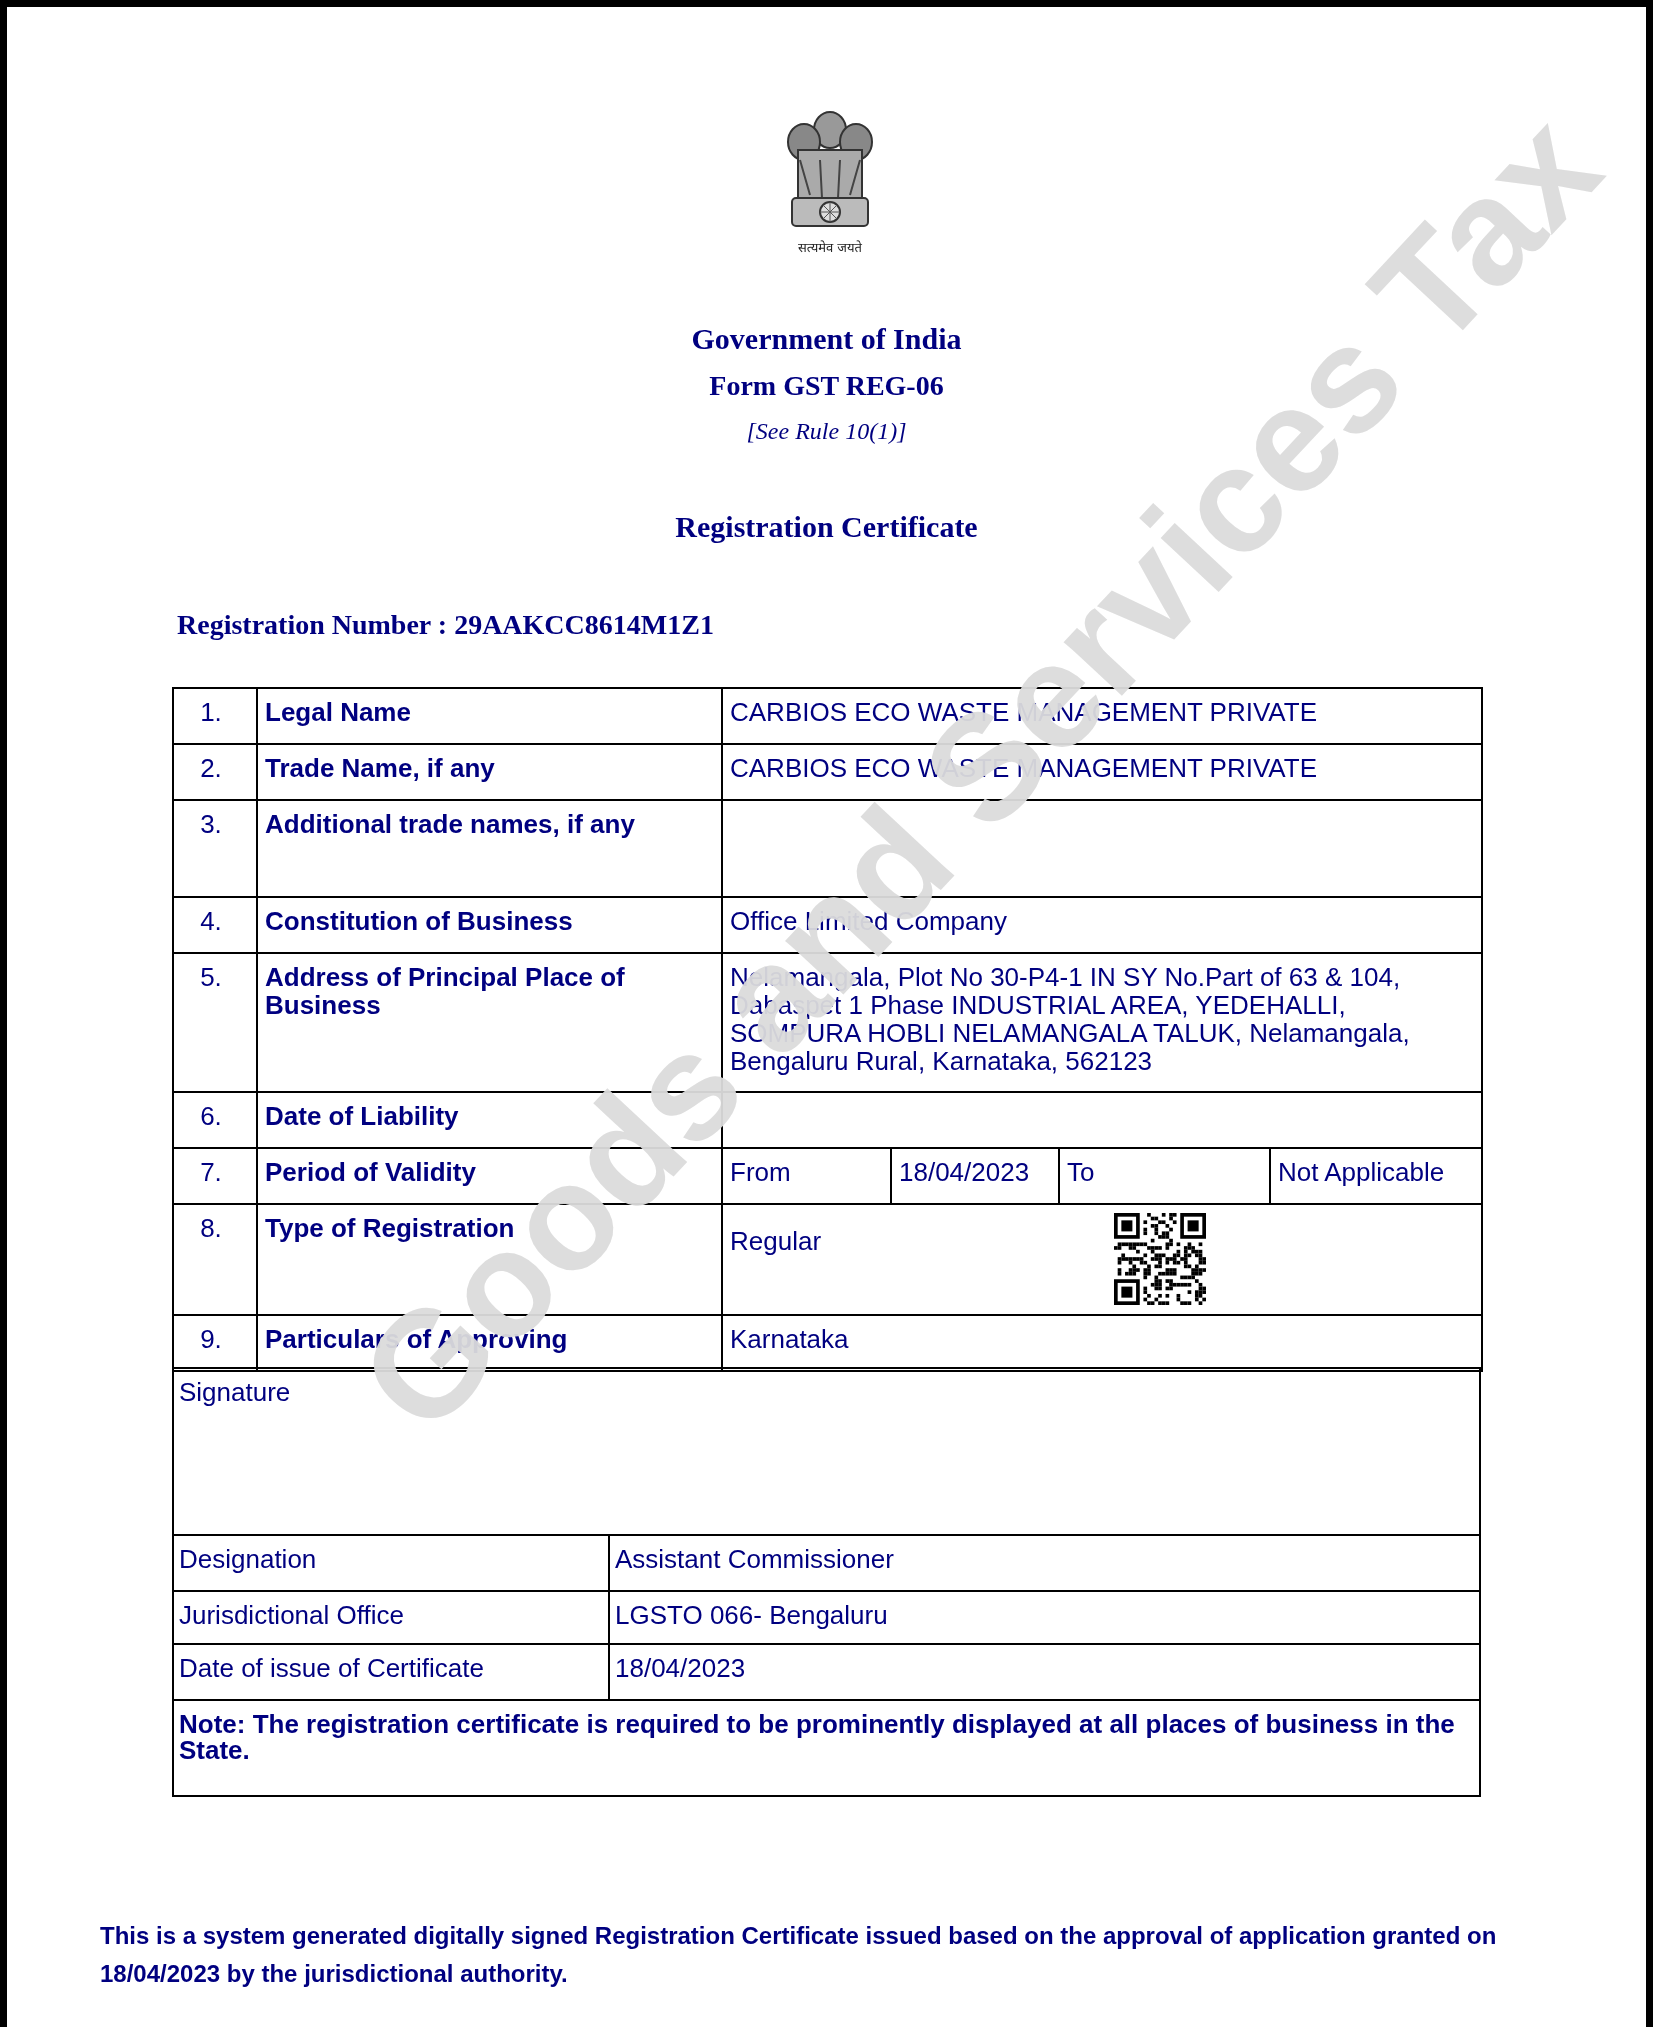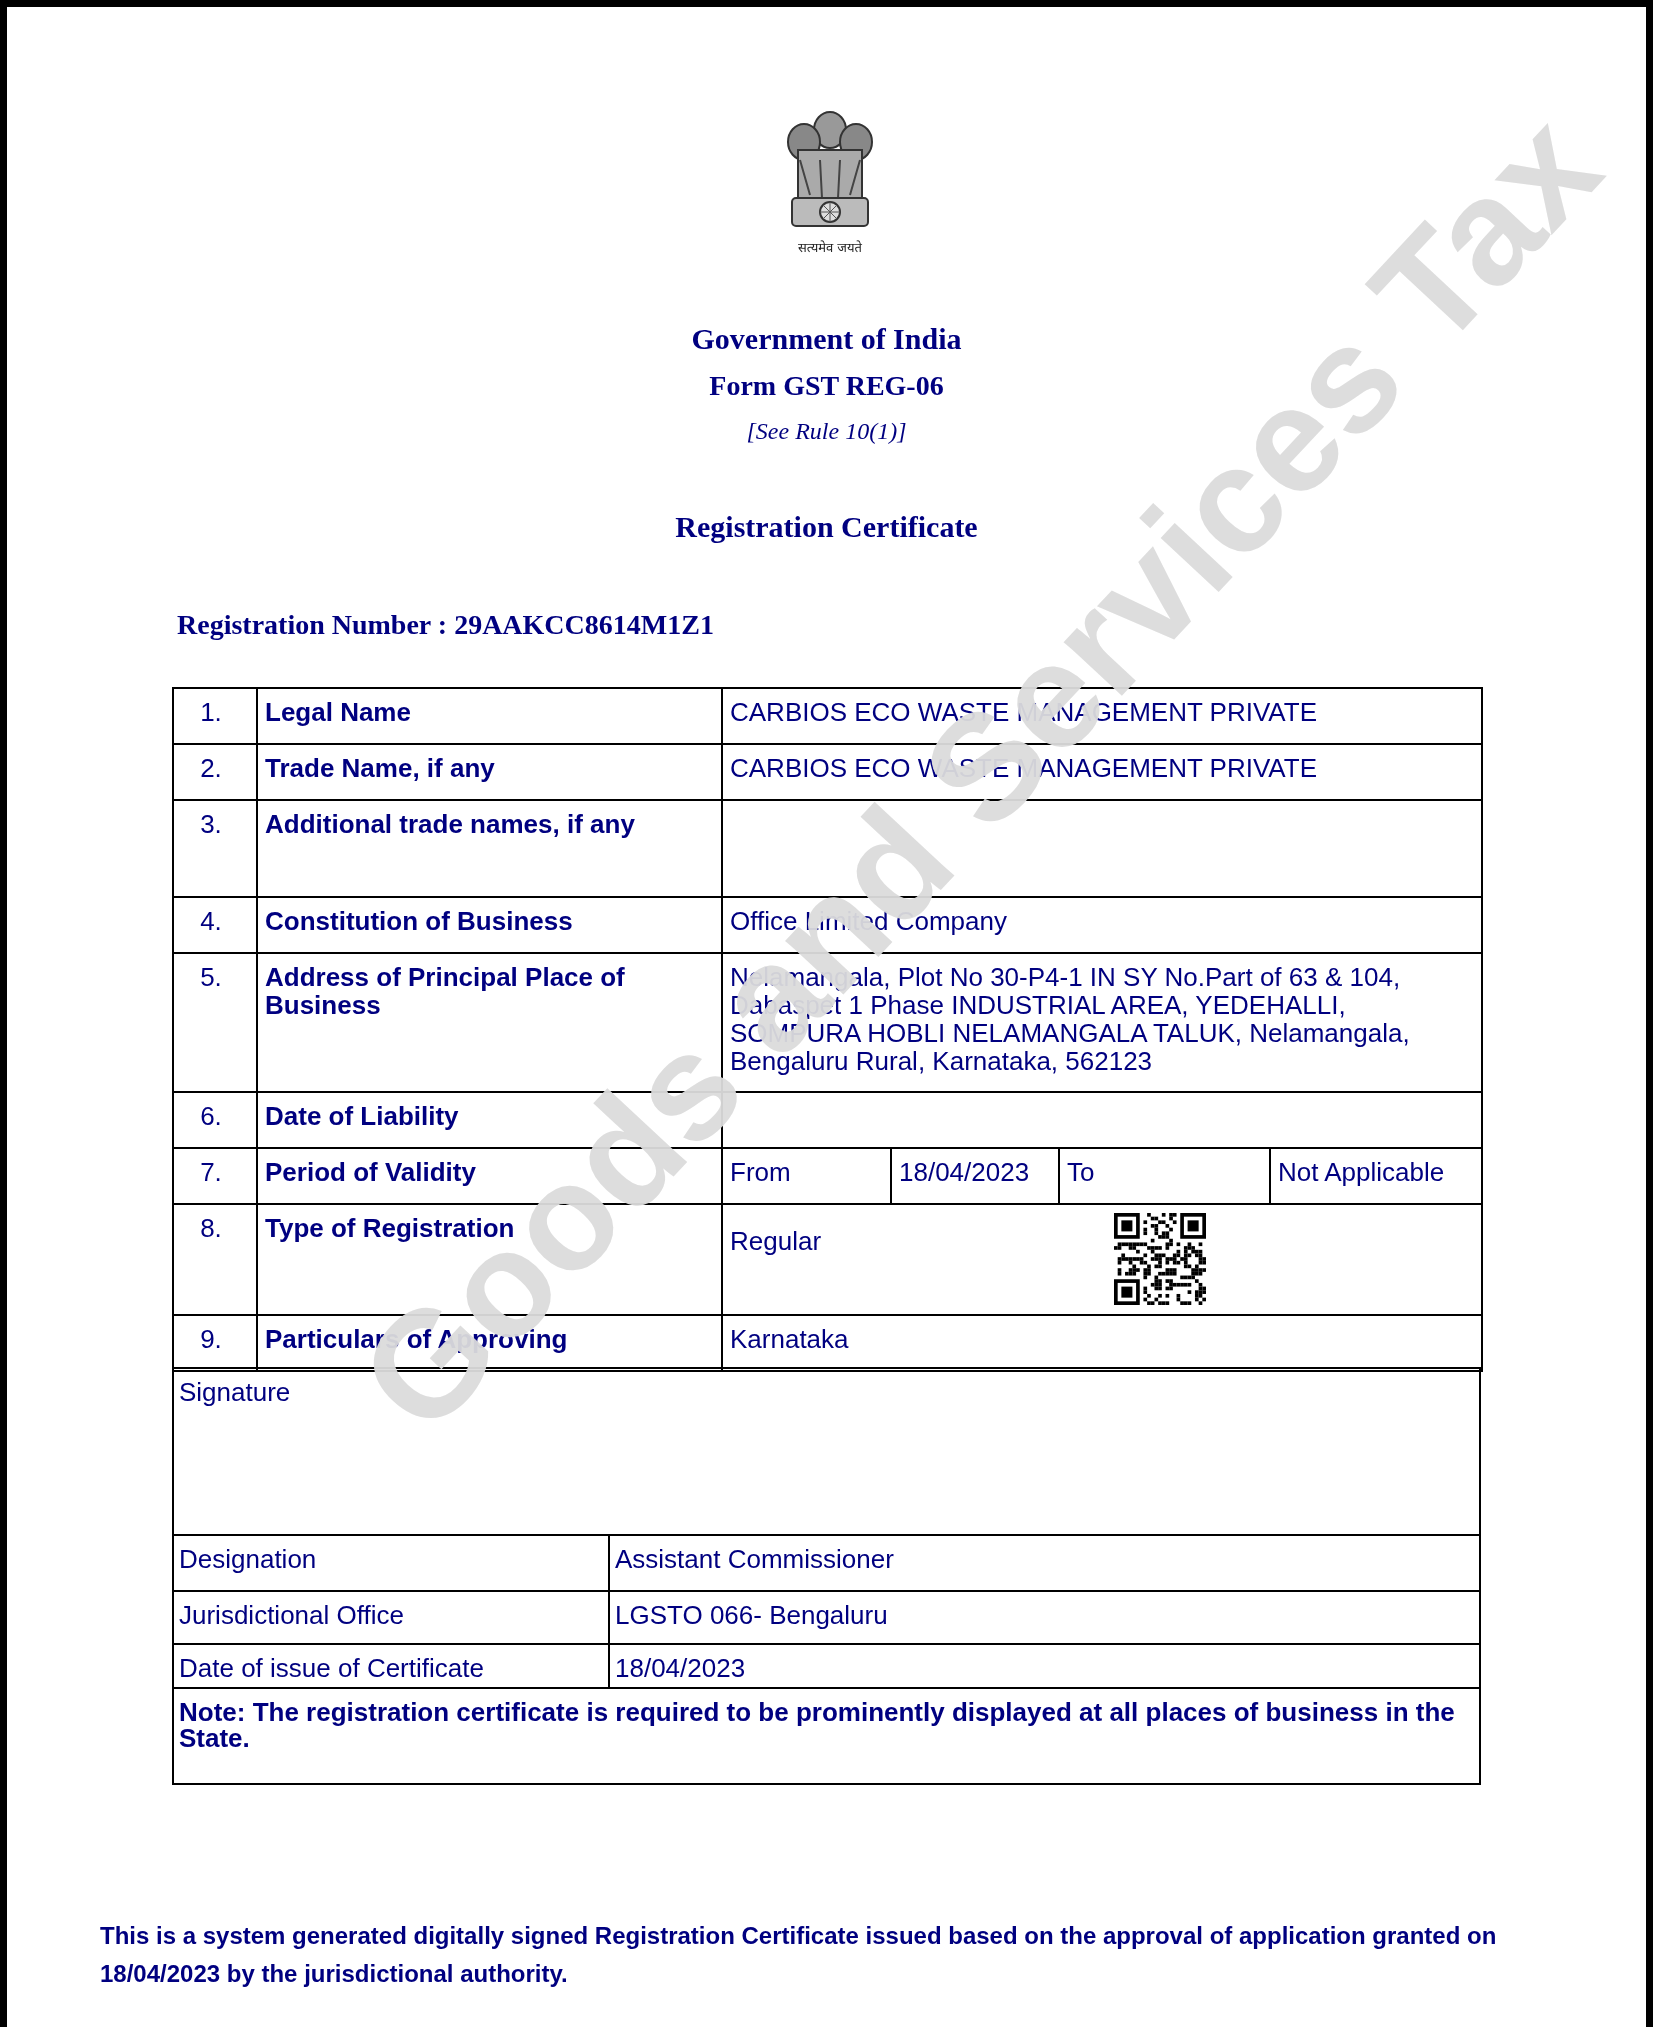--- a/index.html
+++ b/index.html
@@ -354,21 +354,21 @@
     <td colspan="2" class="lbl">Signature</td>
   </tr>
   <tr style="height:56px">
     <td class="lbl">Designation</td>
     <td>Assistant Commissioner</td>
   </tr>
   <tr style="height:53px">
     <td class="lbl">Jurisdictional Office</td>
     <td>LGSTO 066- Bengaluru</td>
   </tr>
-  <tr style="height:44px">
+  <tr style="height:56px">
     <td class="lbl">Date of issue of Certificate</td>
     <td>18/04/2023</td>
   </tr>
   <tr style="height:96px">
     <td colspan="2" style="line-height:26px; padding-top:10px;font-weight:bold;">Note: The registration certificate is required to be prominently displayed at all places of business in the State.</td>
   </tr>
 </tbody>
   </table>
 
 <div class="footer">This is a system generated digitally signed Registration Certificate issued based on the approval of application granted on 18/04/2023 by the jurisdictional authority.</div>

